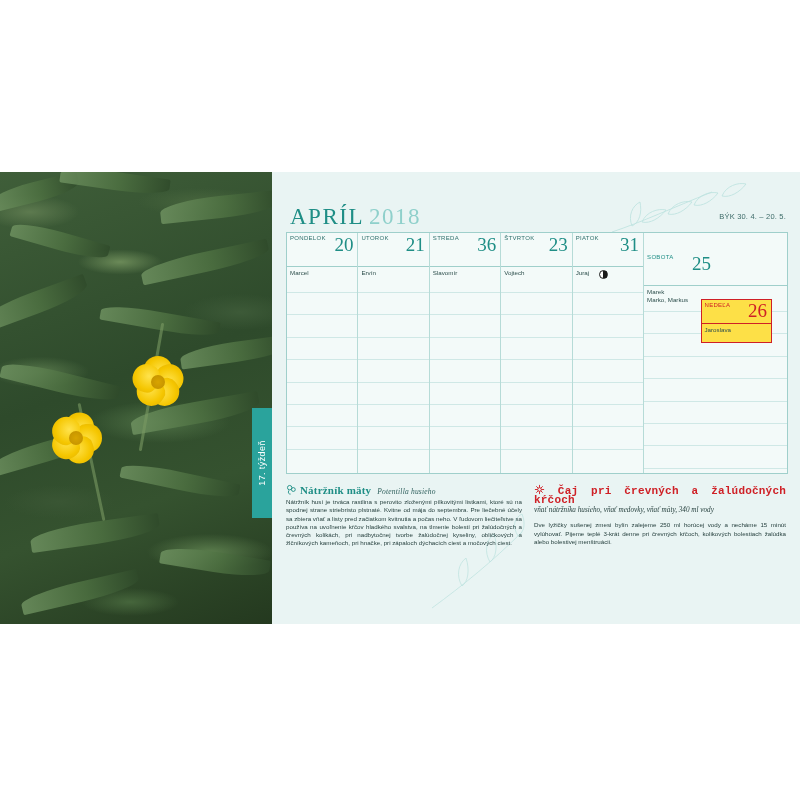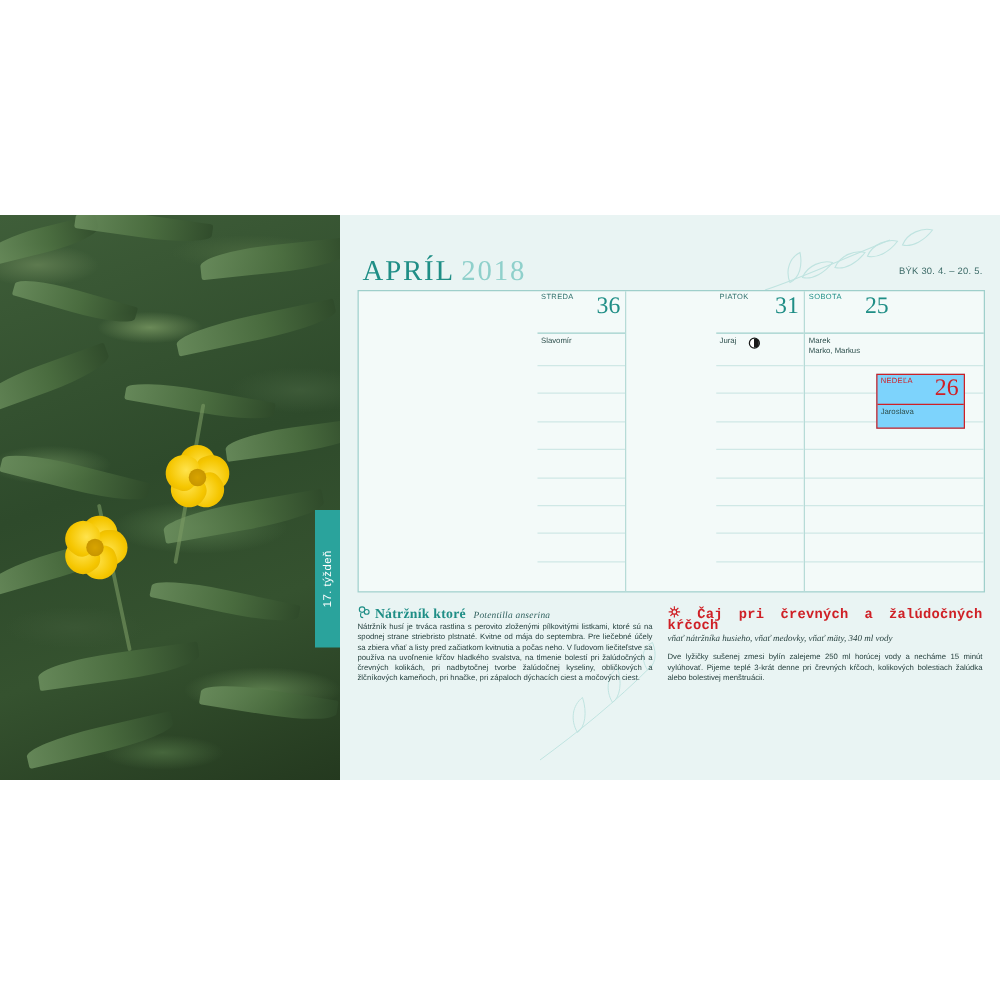--- a/index.html
+++ b/index.html
@@ -215,21 +215,21 @@
     box-sizing: border-box;
   }
   
   #sunday {
     position: absolute;
     left: 428.5px;
     top: 127px;
     width: 71.4px;
     height: 44px;
     border: 1.4px solid #cf2026;
-    background: #7dd3fc;
+    background: #fde047;
     box-sizing: border-box;
   }
   #sunday .sdayname {
     position: absolute;
     left: 3px;
     top: 2px;
     font-size: 6px;
     color: #cf2026;
     letter-spacing: 0.3px;
   }
@@ -400,40 +400,91 @@
     </svg>
 
     <div id="month">
       <span>APRÍL</span><span class="yr">2018</span>
     </div>
 
     <div id="zodiac">BÝK  30. 4. – 20. 5.</div>
 
     <div id="grid">
 
-
+      <div class="col" style="left:0px;">
+        <div class="hdr">
+          <div class="dayname">PONDELOK</div>
+          <div class="daynum">20</div>
+        </div>
+        <div class="namecell">Marcel</div>
+        <div class="rows">
+          <div class="rowline"></div>
+            <div class="rowline"></div>
+            <div class="rowline"></div>
+          <div class="rowline"></div>
+            <div class="rowline"></div>
+            <div class="rowline"></div>
+          <div class="rowline"></div>
+            <div class="rowline lastrow"></div>
+        </div>
+      </div>
+
+      <div class="col" style="left:71.42px;">
+        <div class="hdr">
+          <div class="dayname">UTOROK</div>
+          <div class="daynum">21</div>
+        </div>
+        <div class="namecell">Ervín</div>
+        <div class="rows">
+          <div class="rowline"></div>
+            <div class="rowline"></div>
+            <div class="rowline"></div>
+          <div class="rowline"></div>
+            <div class="rowline"></div>
+            <div class="rowline"></div>
+          <div class="rowline"></div>
+            <div class="rowline lastrow"></div>
+        </div>
+      </div>
 
       <div class="col" style="left:142.84px;">
         <div class="hdr">
           <div class="dayname">STREDA</div>
           <div class="daynum">36</div>
         </div>
         <div class="namecell">Slavomír</div>
         <div class="rows">
           <div class="rowline"></div>
             <div class="rowline"></div>
             <div class="rowline"></div>
           <div class="rowline"></div>
             <div class="rowline"></div>
             <div class="rowline"></div>
           <div class="rowline"></div>
             <div class="rowline lastrow"></div>
         </div>
       </div>
 
+      <div class="col" style="left:214.26px;">
+        <div class="hdr">
+          <div class="dayname">ŠTVRTOK</div>
+          <div class="daynum">23</div>
+        </div>
+        <div class="namecell">Vojtech</div>
+        <div class="rows">
+          <div class="rowline"></div>
+            <div class="rowline"></div>
+            <div class="rowline"></div>
+          <div class="rowline"></div>
+            <div class="rowline"></div>
+            <div class="rowline"></div>
+          <div class="rowline"></div>
+            <div class="rowline lastrow"></div>
+        </div>
+      </div>
 
       <div class="col" style="left:285.68px;">
         <div class="hdr">
           <div class="dayname">PIATOK</div>
           <div class="daynum">31</div>
         </div>
         <div class="namecell">Juraj
           <div class="moon"></div>
         </div>
         <div class="rows">
@@ -441,21 +492,21 @@
             <div class="rowline"></div>
             <div class="rowline"></div>
           <div class="rowline"></div>
             <div class="rowline"></div>
             <div class="rowline"></div>
           <div class="rowline"></div>
             <div class="rowline lastrow"></div>
         </div>
       </div>
 
-      <div class="col last saturday" style="left:357.1px; width:142.9px;">
+      <div class="col last saturday" style="left:357.1px; width:142.9px;margin-top:19px;">
         <div class="hdr">
           <div class="dayname">SOBOTA</div>
           <div class="daynum" style="right:76px;">25</div>
         </div>
         <div class="namecell" style="white-space:pre-line;">Marek
 Marko, Markus</div>
         <div class="rows">
           <div class="rowline"></div>
             <div class="rowline"></div>
             <div class="rowline"></div>
@@ -479,21 +530,21 @@
       <div class="arthead">
         <span class="headicon">
           <svg viewBox="0 0 12 12" width="11" height="11">
             <g fill="none" stroke="#1f8e86" stroke-width="1">
               <circle cx="4" cy="4" r="2.4"></circle>
               <circle cx="8" cy="6" r="2.1"></circle>
               <path d="M3 7 C2 10 3 11 5 11"></path>
             </g>
           </svg>
         </span>
-        <span>Nátržník ktoré</span><span class="latin">Potentilla anserina</span>
+        <span>Nátržník mäty</span><span class="latin">Potentilla husieho</span>
       </div>
       <p class="body">Nátržník husí je trváca rastlina s perovito zloženými pílkovitými listkami, ktoré sú na spodnej strane striebristo plstnaté. Kvitne od mája do septembra. Pre liečebné účely sa zbiera vňať a listy pred začiatkom kvitnutia a počas neho. V ľudovom liečiteľstve sa používa na uvoľnenie kŕčov hladkého svalstva, na tlmenie bolestí pri žalúdočných a črevných kolikách, pri nadbytočnej tvorbe žalúdočnej kyseliny, obličkových a žlčníkových kameňoch, pri hnačke, pri zápaloch dýchacích ciest a močových ciest.</p>
     </div>
 
     <div class="artcol" id="rightart">
       <div class="arthead">
         <span class="headicon">
           <svg viewBox="0 0 12 12" width="11" height="11">
             <g fill="none" stroke="#cf2026" stroke-width="1">
               <circle cx="6" cy="6" r="2"></circle>

